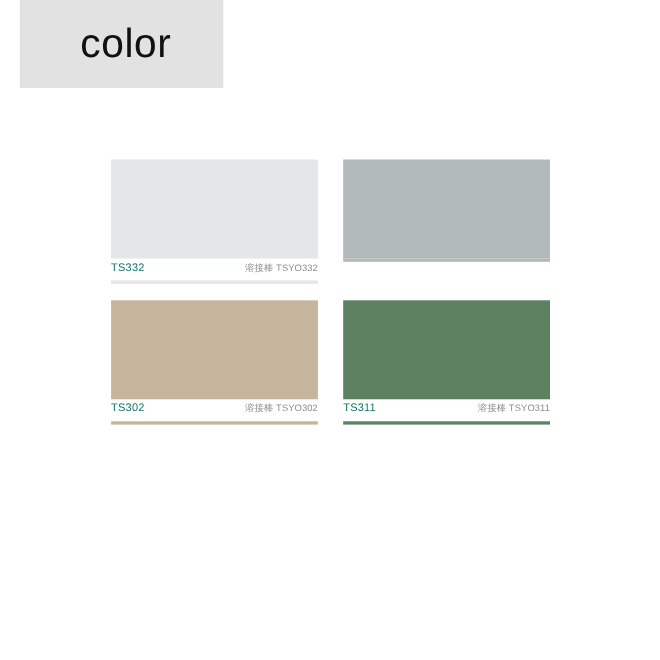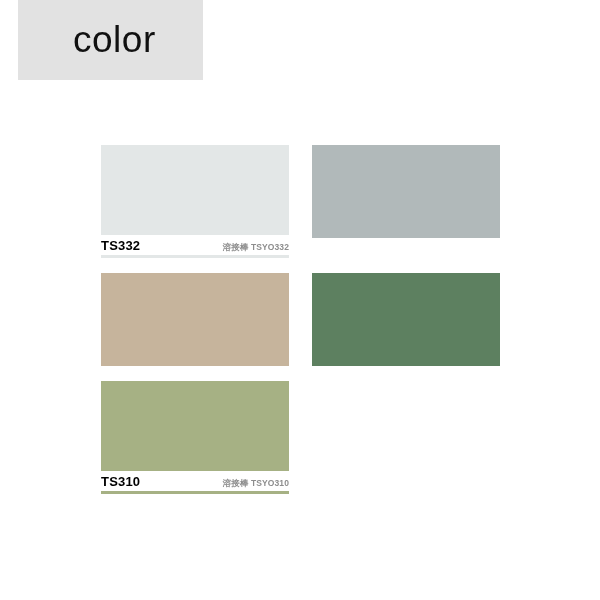--- a/index.html
+++ b/index.html
@@ -61,29 +61,29 @@
   }
   .swatch-label-row {
     display: flex;
     align-items: baseline;
     justify-content: space-between;
     height: 20px;
     padding-top: 3px;
     box-sizing: border-box;
   }
   .swatch-code {
-    font-size: 13px;
-    font-weight: bold;
-    color: #000000;
+    font-size: 10px;
+    font-weight: normal;
+    color: #0f766e;
     letter-spacing: 0.2px;
     white-space: nowrap;
   }
   .swatch-sub {
     font-size: 8.5px;
-    font-weight: bold;
+    font-weight: normal;
     color: #8d8d8d;
     white-space: nowrap;
     letter-spacing: 0.1px;
   }
   .swatch-rule {
     height: 3px;
     width: 188px;
     display: block;
   }
 </style>
@@ -108,31 +108,31 @@
     </div>
 
 
     <div class="swatch-card">
       <div class="swatch-chip" style="background-color: rgb(177, 185, 186);"></div>
       <div class="swatch-rule" style="background-color: rgb(177, 185, 186);"></div>
     </div>
 
     <div class="swatch-card">
       <div class="swatch-chip" style="background-color: rgb(198, 180, 156);"></div>
+      <div class="swatch-label-row">
+        <span class="swatch-code">TS302</span>
+        <span class="swatch-sub">溶接棒 TSYO302</span>
+      </div>
       <div class="swatch-rule" style="background-color: rgb(198, 180, 156);"></div>
     </div>
 
     <div class="swatch-card">
       <div class="swatch-chip" style="background-color: rgb(93, 128, 96);"></div>
+      <div class="swatch-label-row">
+        <span class="swatch-code">TS311</span>
+        <span class="swatch-sub">溶接棒 TSYO311</span>
+      </div>
       <div class="swatch-rule" style="background-color: rgb(93, 128, 96);"></div>
     </div>
 
-    <div class="swatch-card">
-      <div class="swatch-chip" style="background-color: rgb(166, 177, 132);"></div>
-      <div class="swatch-label-row">
-        <span class="swatch-code">TS310</span>
-        <span class="swatch-sub">溶接棒 TSYO310</span>
-      </div>
-      <div class="swatch-rule" style="background-color: rgb(166, 177, 132);"></div>
-    </div>
 
   </div>
 </div>
 
 </body></html>

